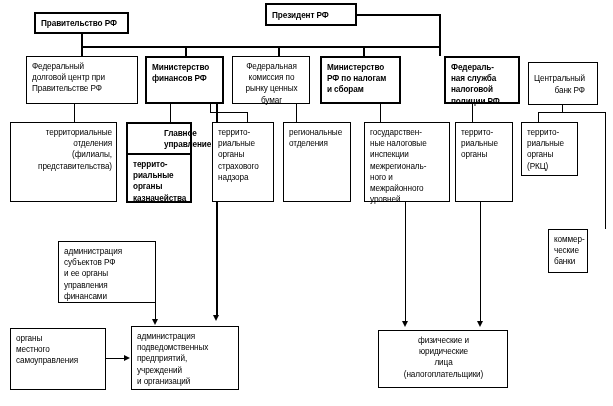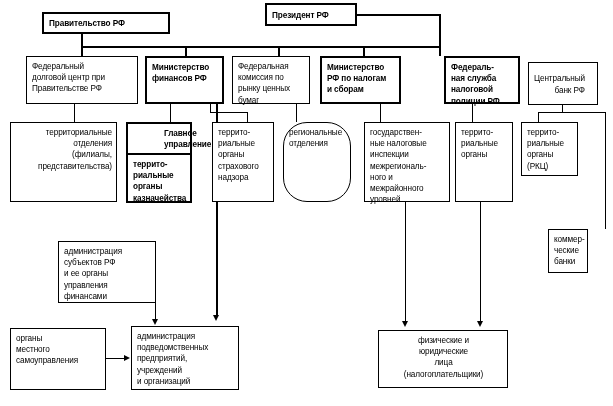--- a/index.html
+++ b/index.html
@@ -61,21 +61,21 @@
     border-right: 0;
     border-top: 3.5px solid transparent;
     border-bottom: 3.5px solid transparent;
   }
 </style>
 </head>
 <body>
 
 <div id="chart-root">
 
-  <div class="node bold center" style="left:42px; top:12px; width:128px; height:22px;">Правительство РФ</div>
+  <div class="node bold center" style="left:34px; top:12px; width:95px; height:22px;">Правительство РФ</div>
 
   <div class="node bold center" style="left:265px; top:3px; width:92px; height:23px;">Президент РФ</div>
 
   <div class="ln thick v" style="left:81px; top:34px; height:13px;"></div>
 
   <div class="ln thick h" style="left:81px; top:46px; width:359px;"></div>
 
   <div class="ln thick v" style="left:81px; top:46px; height:10px;"></div>
   <div class="ln thick v" style="left:185px; top:46px; height:10px;"></div>
   <div class="ln thick v" style="left:278px; top:46px; height:10px;"></div>
@@ -85,21 +85,21 @@
   <div class="ln thick h" style="left:356px; top:14px; width:84px;"></div>
   <div class="ln thick v" style="left:439px; top:14px; height:33px;"></div>
 
   <div class="node" style="left:26px; top:56px; width:112px; height:48px;">Федеральный
 долговой центр при
 Правительстве РФ</div>
 
   <div class="node bold" style="left:145px; top:56px; width:79px; height:48px;">Министерство
 финансов РФ</div>
 
-  <div class="node" style="left:232px; top:56px; width:78px; height:48px;">Федеральная
+  <div class="node" style="left:232px; top:56px; width:78px; height:48px;text-align:center;">Федеральная
 комиссия по
 рынку ценных
 бумаг</div>
 
   <div class="node bold" style="left:320px; top:56px; width:81px; height:48px;">Министерство
 РФ по налогам
 и сборам</div>
 
   <div class="node bold" style="left:406px; top:56px; width:76px; height:48px;margin-left:38px;">Федераль-
 ная служба
@@ -143,21 +143,21 @@
 риальные
 органы
 казначейства</div>
 
   <div class="node" style="left:212px; top:122px; width:62px; height:80px;">террито-
 риальные
 органы
 страхового
 надзора</div>
 
-  <div class="node" style="left:283px; top:122px; width:68px; height:80px;border-radius:24px;">региональные
+  <div class="node" style="left:283px; top:122px; width:68px; height:80px;">региональные
 отделения</div>
 
   <div class="node" style="left:364px; top:122px; width:86px; height:80px;">государствен-
 ные налоговые
 инспекции
 межрегиональ-
 ного и
 межрайонного
 уровней</div>
 

